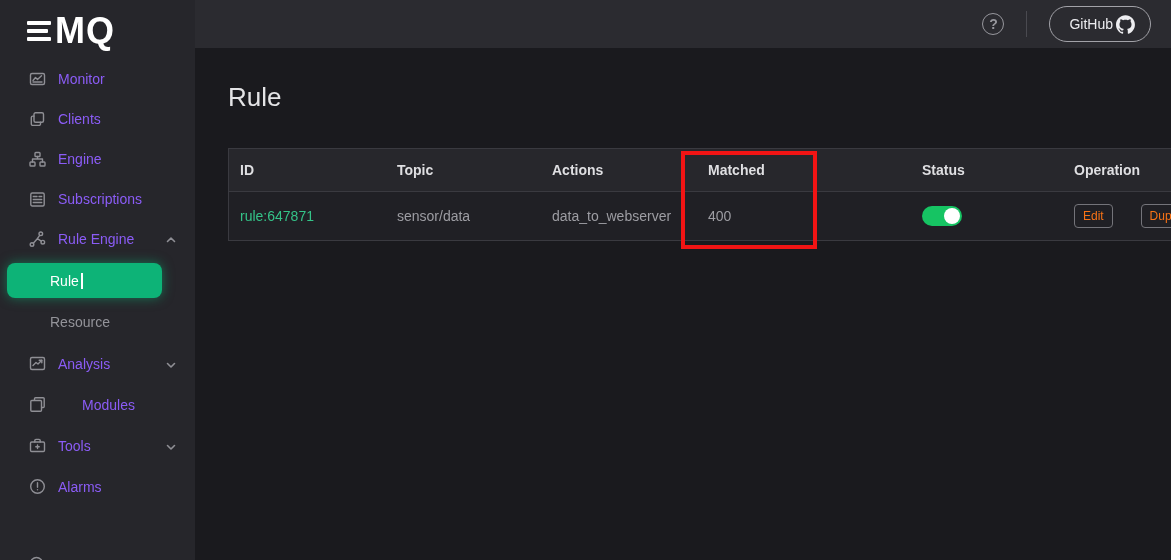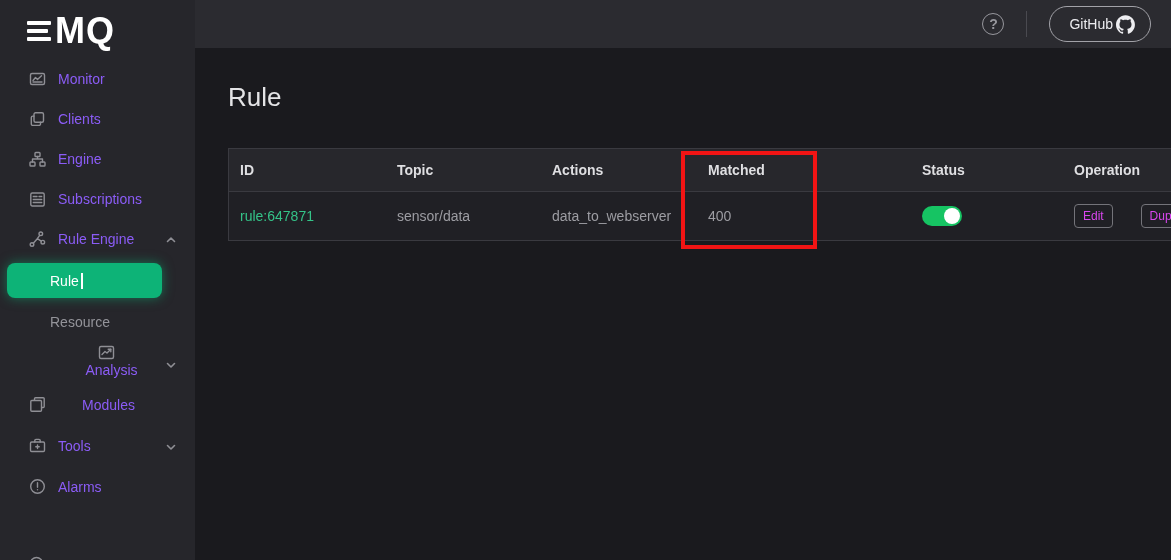--- a/index.html
+++ b/index.html
@@ -87,21 +87,21 @@
   .toggle{
     width:40px;height:20px;border-radius:10px;background:#16c463;
     position:relative;cursor:pointer;display:inline-block;vertical-align:middle;
   }
   .toggle .knob{
     position:absolute;right:2px;top:2px;width:16px;height:16px;border-radius:50%;
     background:#ffffff;
   }
   .op-btn{
     display:inline-block;border:1px solid #74747a;border-radius:4px;
-    padding:4px 8px;color:#d946ef;font-size:12px;cursor:pointer;margin-right:24px;
+    padding:4px 8px;color:#f97316;font-size:12px;cursor:pointer;margin-right:24px;
     background:transparent;white-space:nowrap;
   }
   
   .annotation-box{
     position:absolute;left:681px;top:151px;width:136px;height:98px;
     border:4px solid #f21414;box-sizing:border-box;z-index:6;pointer-events:none;
   }
 </style>
 </head>
 <body>
@@ -201,21 +201,21 @@
         <span class="pill">
           <span>Rule</span>
             <span class="caret"></span>
         </span>
       </div>
 
       <div class="sub-item">
         <span>Resource</span>
       </div>
 
-      <div class="nav-item" style="height:41px;flex-direction:column;">
+      <div class="nav-item" style="height:41px;">
         <span class="nicon">
           <svg width="19" height="19" viewBox="0 0 19 19">
               <rect x="2.5" y="3.5" width="14" height="12" rx="1.5"></rect>
               <polyline points="5,11.5 8,8.5 10,10 13.8,6.2"></polyline>
               <polyline points="11.2,6.2 13.8,6.2 13.8,8.8"></polyline>
             </svg>
         </span>
         <span>Analysis</span>
         <span class="chev">
           <svg width="12" height="12" viewBox="0 0 12 12">

